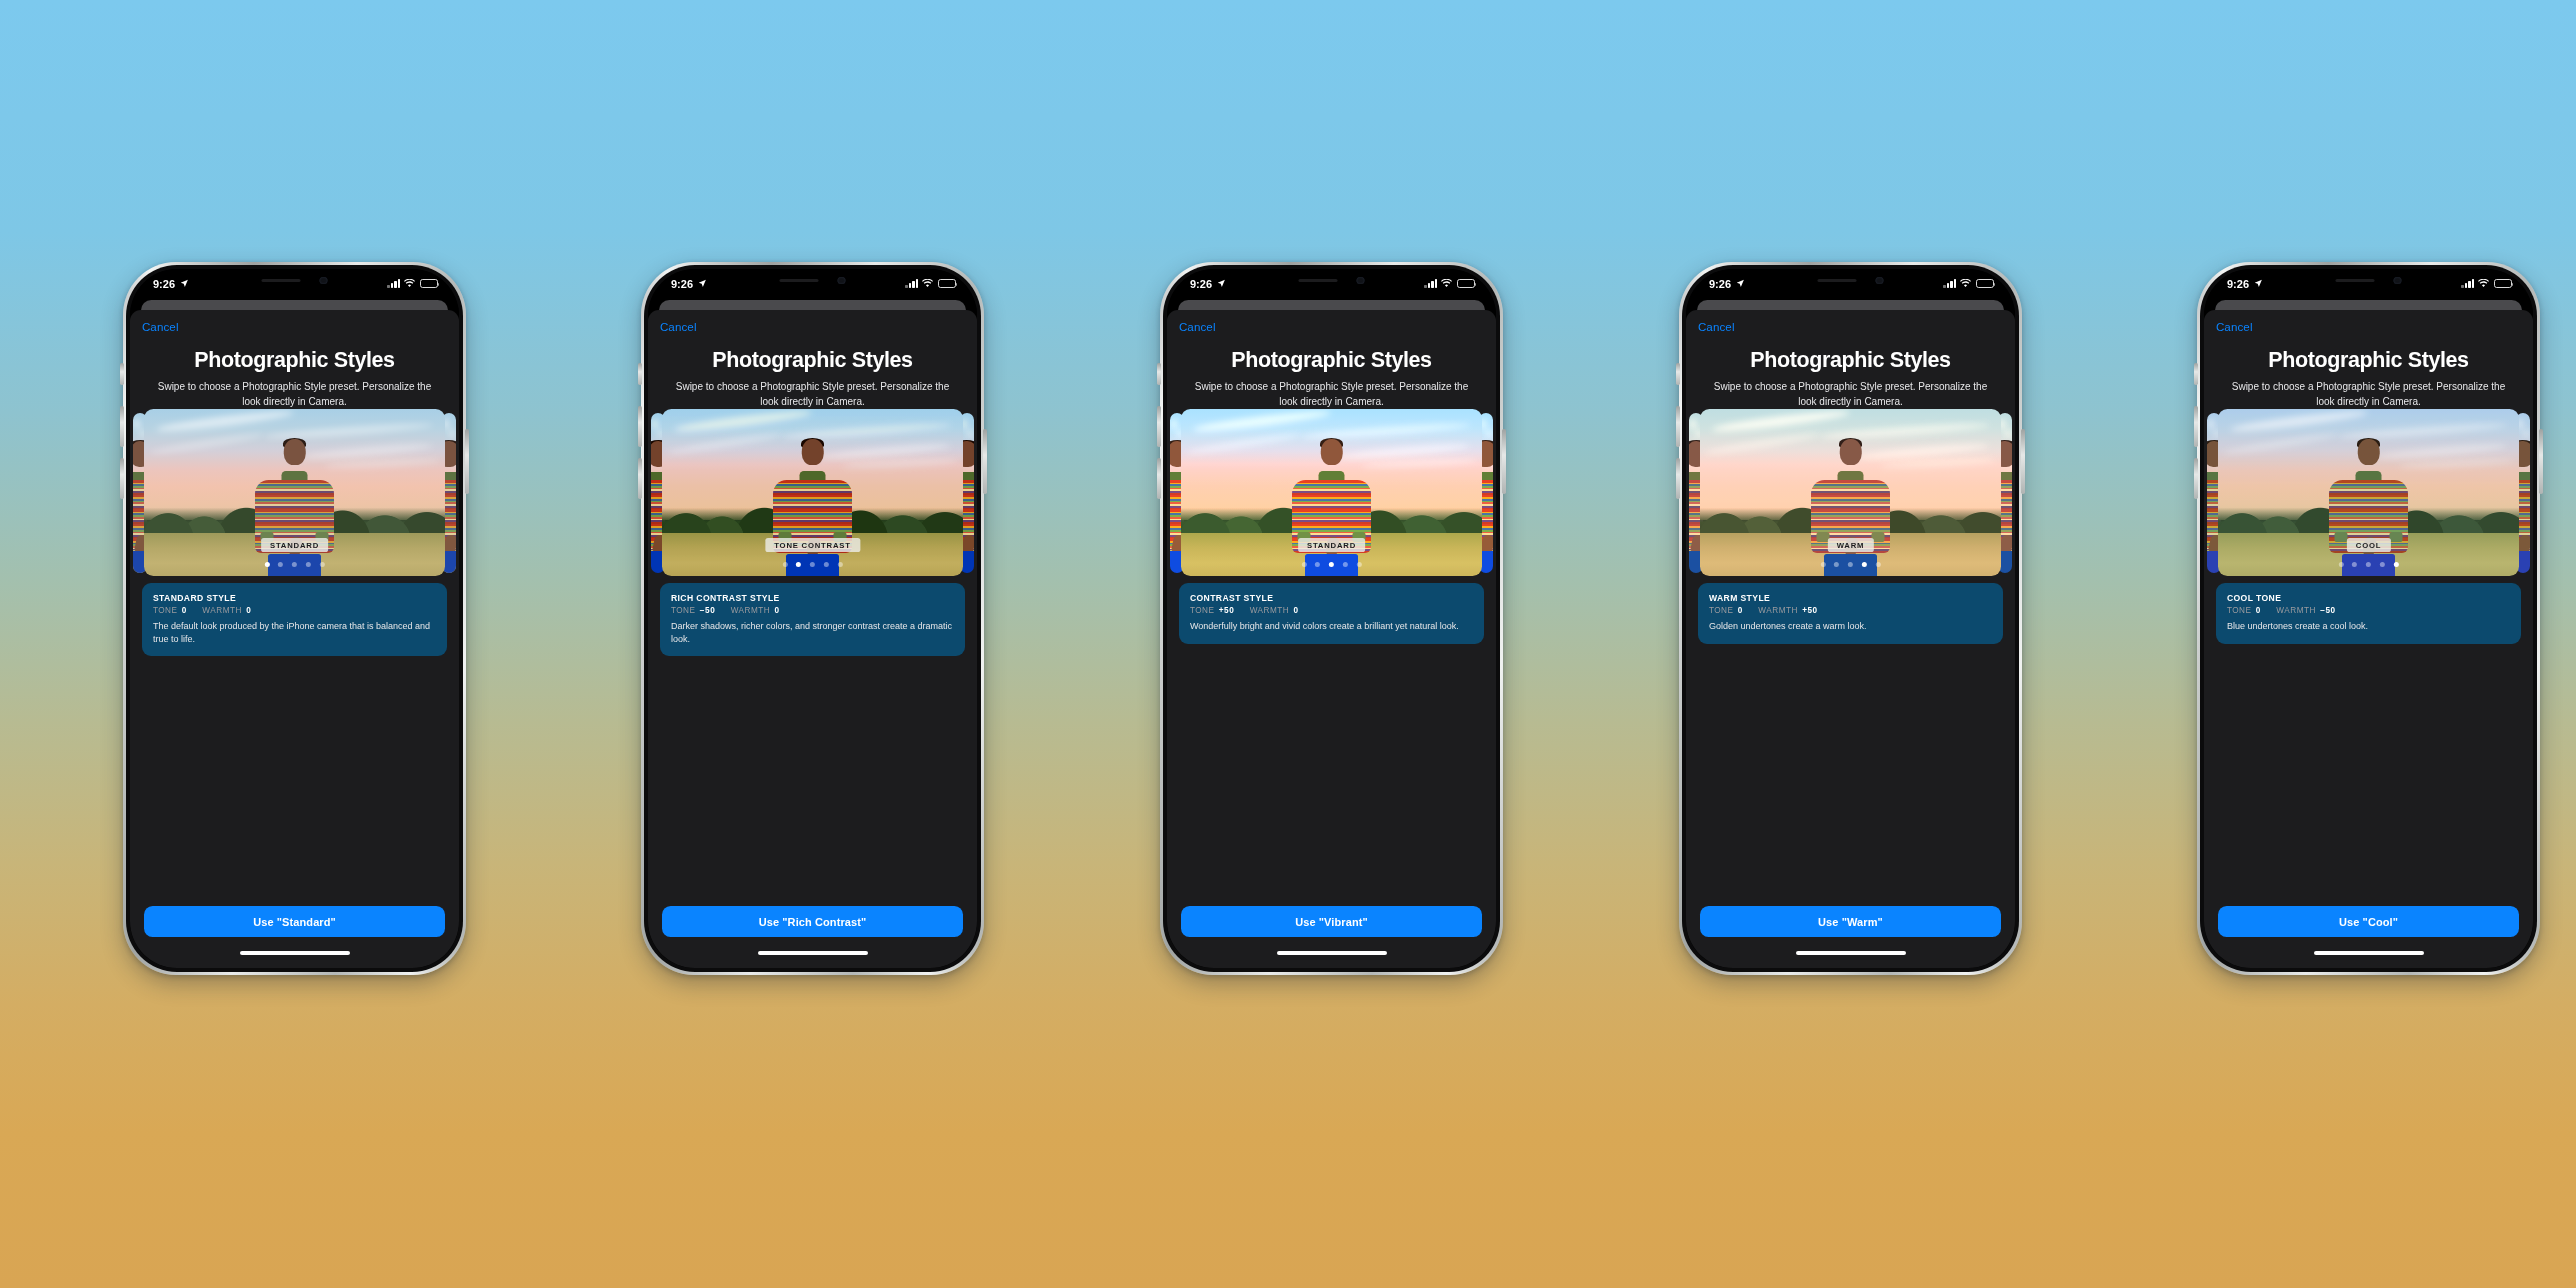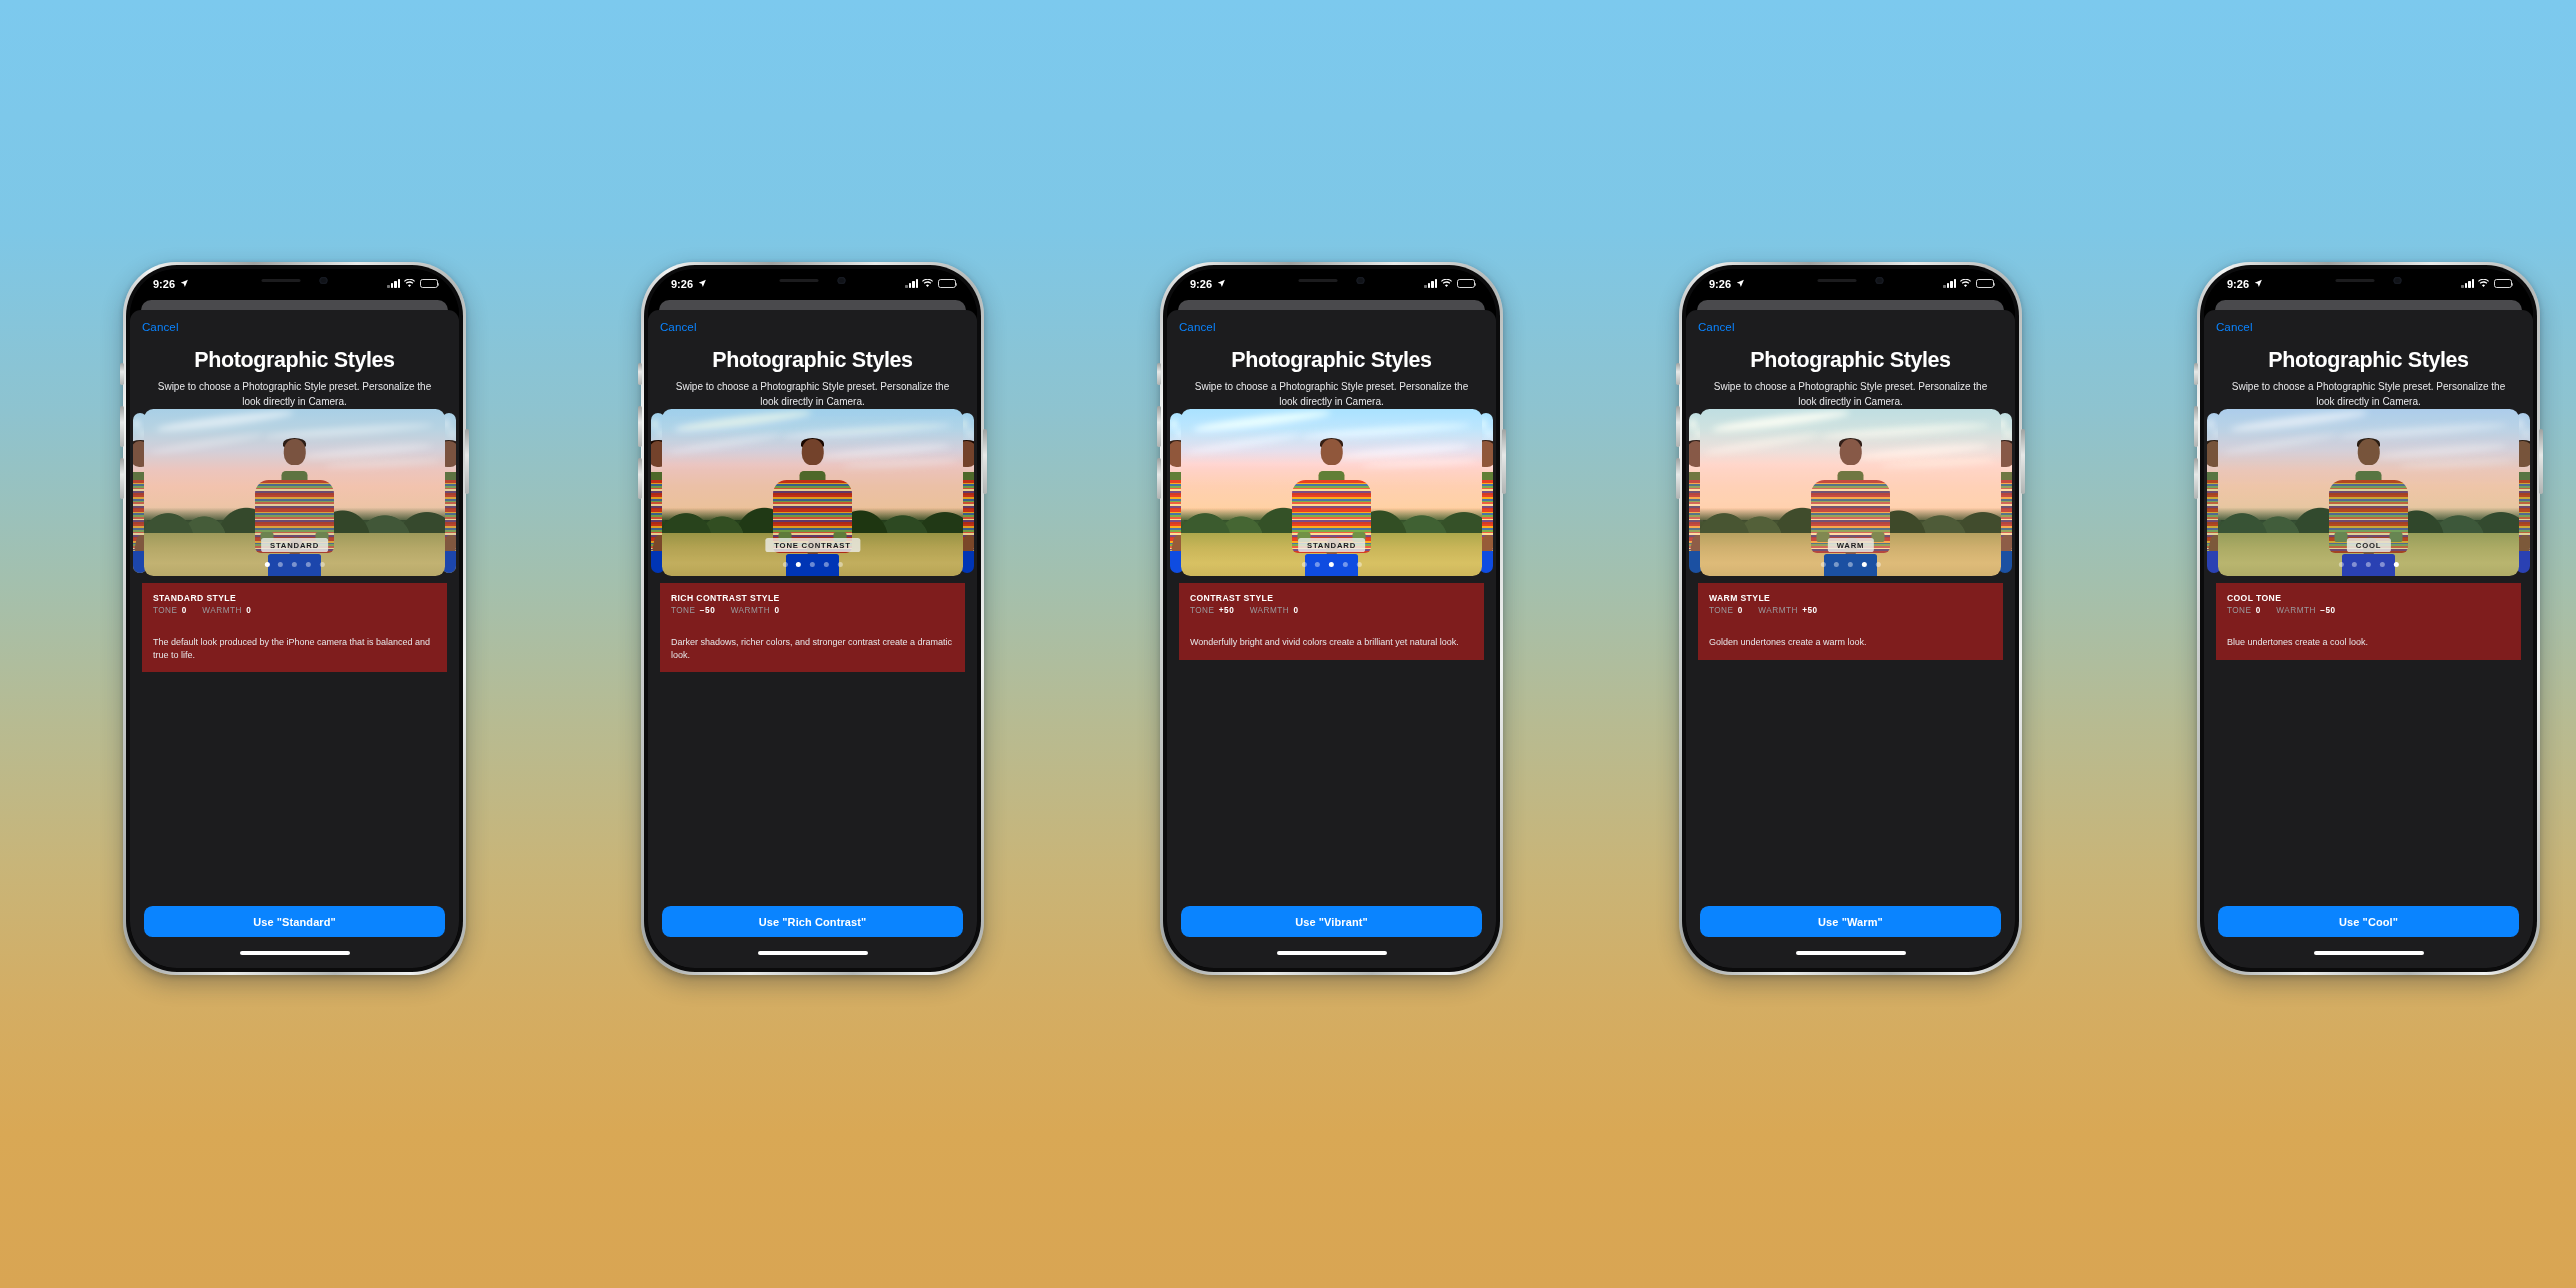--- a/index.html
+++ b/index.html
@@ -375,22 +375,22 @@
   .dot {
     width: 5.2px; height: 5.2px;
     border-radius: 50%;
     background: rgba(255,255,255,0.42);
   }
   .dot.active { background: #ffffff; }
 
   
   .info {
     margin: 6.9px 12px 0 12px;
-    background: #7f1d1d;
-    border-radius: 0;
+    background: #0c4a6e;
+    border-radius: 9px;
     padding: 9.4px 11px 11px 11px;
   }
   .info-name {
     color: #fff;
     font-size: 8.6px;
     font-weight: bold;
     letter-spacing: 0.4px;
   }
   .info-params {
     display: flex;
@@ -399,21 +399,21 @@
     font-size: 8.2px;
     letter-spacing: 0.5px;
   }
   .param { display: flex; gap: 4.3px; }
   .param-label { color: #9b9b9f; font-weight: normal; }
   .param-value { color: #fff; font-weight: bold; }
   .info-desc {
     color: #e6e6e8;
     font-size: 9px;
     line-height: 1.4;
-    margin-top: 21px;
+    margin-top: 5px;
   }
 
   
   .spacer { flex: 1; }
   .use-button {
     margin: 0 14.6px 0 14.6px;
     height: 31px;
     border-radius: 8.6px;
     background: #0a84ff;
     color: #fff;

